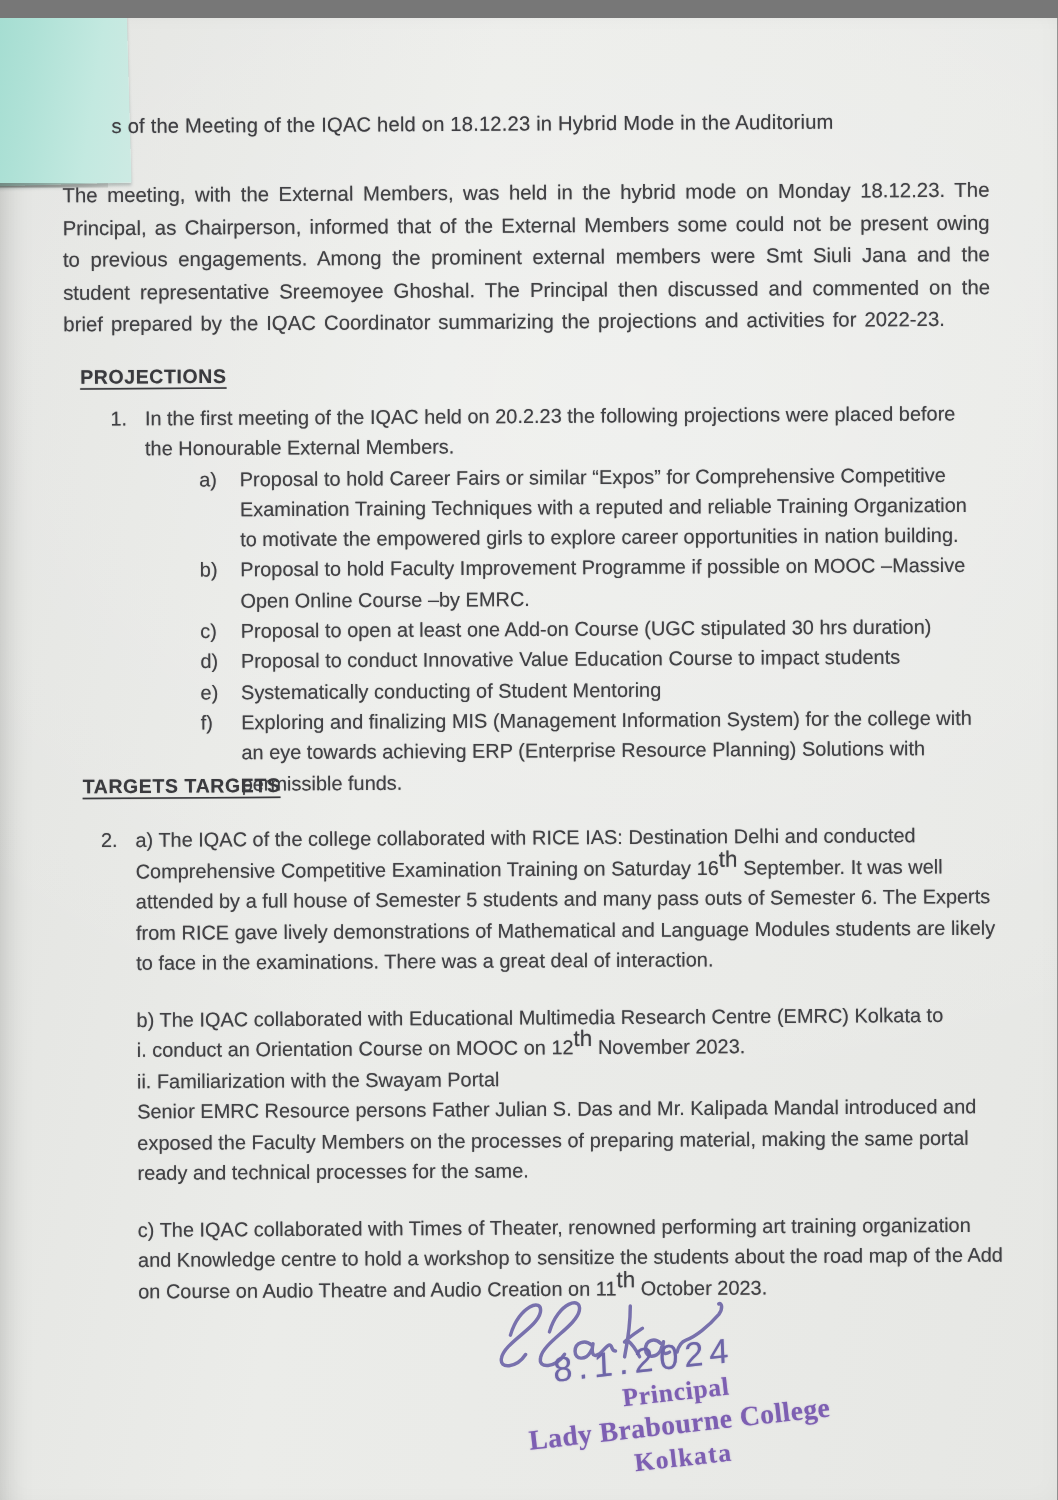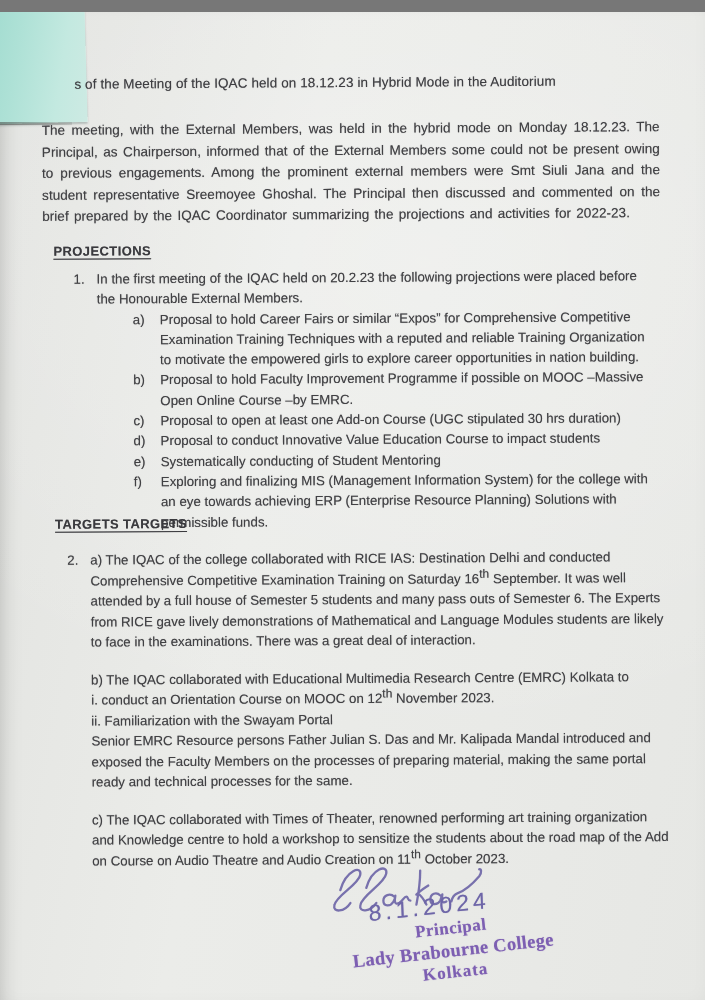--- a/index.html
+++ b/index.html
@@ -59,21 +59,21 @@
   .num-cell{ flex:0 0 23px; }
   .num-text{ flex:1; }
 
   .sub-list{ margin-left:36px; margin-top:0; }
   .sub-row{ display:flex; }
   .sub-label{ flex:0 0 27px; }
   .sub-text{ flex:1; max-width:505px; }
 
   .para{ margin-bottom:17px; max-width:578px; }
   .para div{ min-height:20.5px; }
-  sup.th{ font-size:12px; vertical-align:super; line-height:0; }
+  sup.th{ font-size:15px; vertical-align:super; line-height:0; }
 
   
   .signature-svg{ position:absolute; left:322px; top:850px; }
   .hand-date{
     position:absolute; left:366px; top:882px;
     font-size:23px; color:#6e66a8; letter-spacing:4px;
     transform:rotate(-6deg) skewX(-4deg);
     text-shadow:0 0 .8px rgba(110,102,168,.6);
   }
   .stamp{

